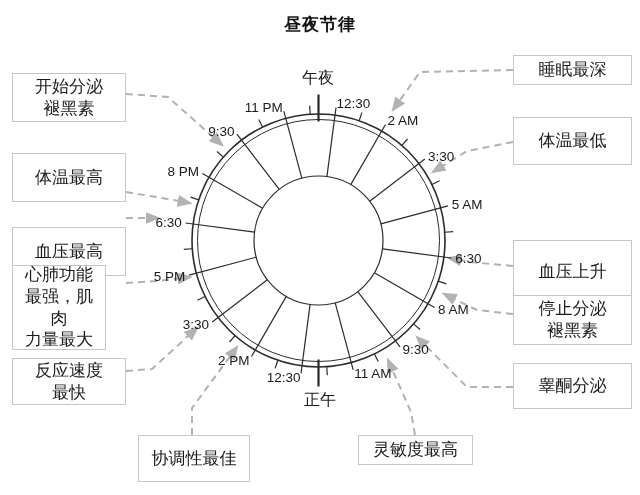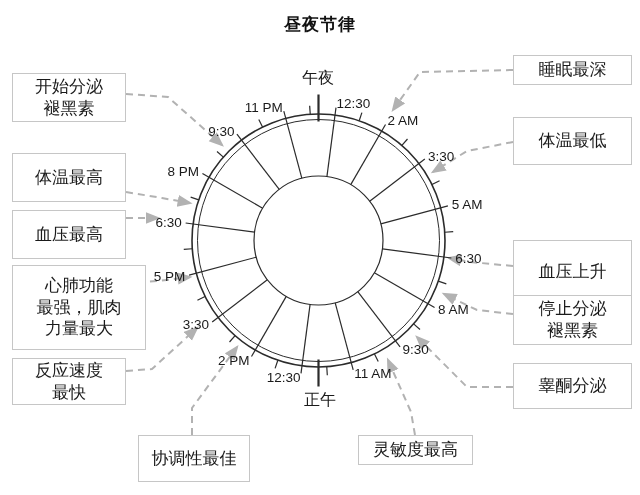--- a/index.html
+++ b/index.html
@@ -107,22 +107,22 @@
         <text x="234.49092279679653" y="131.01723903980957" text-anchor="end" dominant-baseline="central" class="time-label">9:30</text>
         <text x="282.78297177585216" y="107.20223597210858" text-anchor="end" dominant-baseline="central" class="time-label">11 PM</text>
       </g>
     <text class="clock-top-label" x="318" y="83" text-anchor="middle">午夜</text>
     <text class="clock-bottom-label" x="320" y="405" text-anchor="middle">正午</text>
   </svg>
 
   <div class="ann-box" style="left: 12px; top: 73px; width: 114px; height: 49px;">开始分泌
 褪黑素</div>
   <div class="ann-box" style="left: 12px; top: 153px; width: 114px; height: 49px;">体温最高</div>
-  <div class="ann-box" style="left: 12px; top: 210px; width: 114px; height: 49px;">血压最高</div>
-  <div class="ann-box" style="left: 12px; top: 265px; width: 134px; height: 85px;">心肺功能
+  <div class="ann-box" style="left: 12px; top: 227px; width: 114px; height: 49px;">血压最高</div>
+  <div class="ann-box" style="left: 12px; top: 265px; width: 94px; height: 85px;">心肺功能
 最强，肌肉
 力量最大</div>
   <div class="ann-box" style="left: 12px; top: 358px; width: 114px; height: 47px;">反应速度
 最快</div>
   <div class="ann-box" style="left: 138px; top: 435px; width: 112px; height: 47px;">协调性最佳</div>
   <div class="ann-box" style="left: 358px; top: 435px; width: 115px; height: 30px;">灵敏度最高</div>
   <div class="ann-box" style="left: 513px; top: 55px; width: 119px; height: 30px;">睡眠最深</div>
   <div class="ann-box" style="left: 513px; top: 117px; width: 119px; height: 48px;">体温最低</div>
   <div class="ann-box" style="left: 513px; top: 240px; width: 119px; height: 64px;">血压上升</div>
   <div class="ann-box" style="left: 513px; top: 295px; width: 119px; height: 50px;">停止分泌

